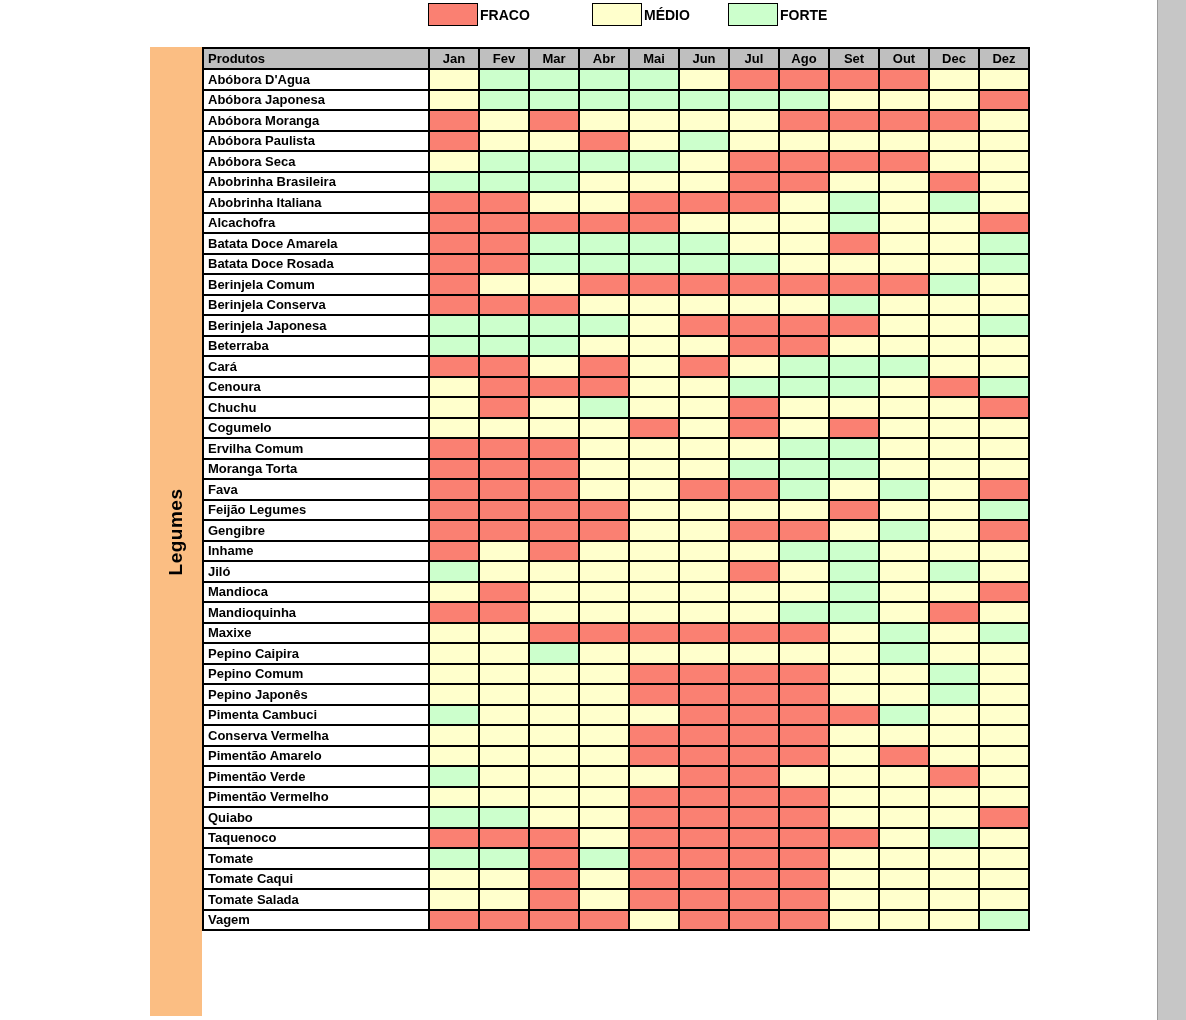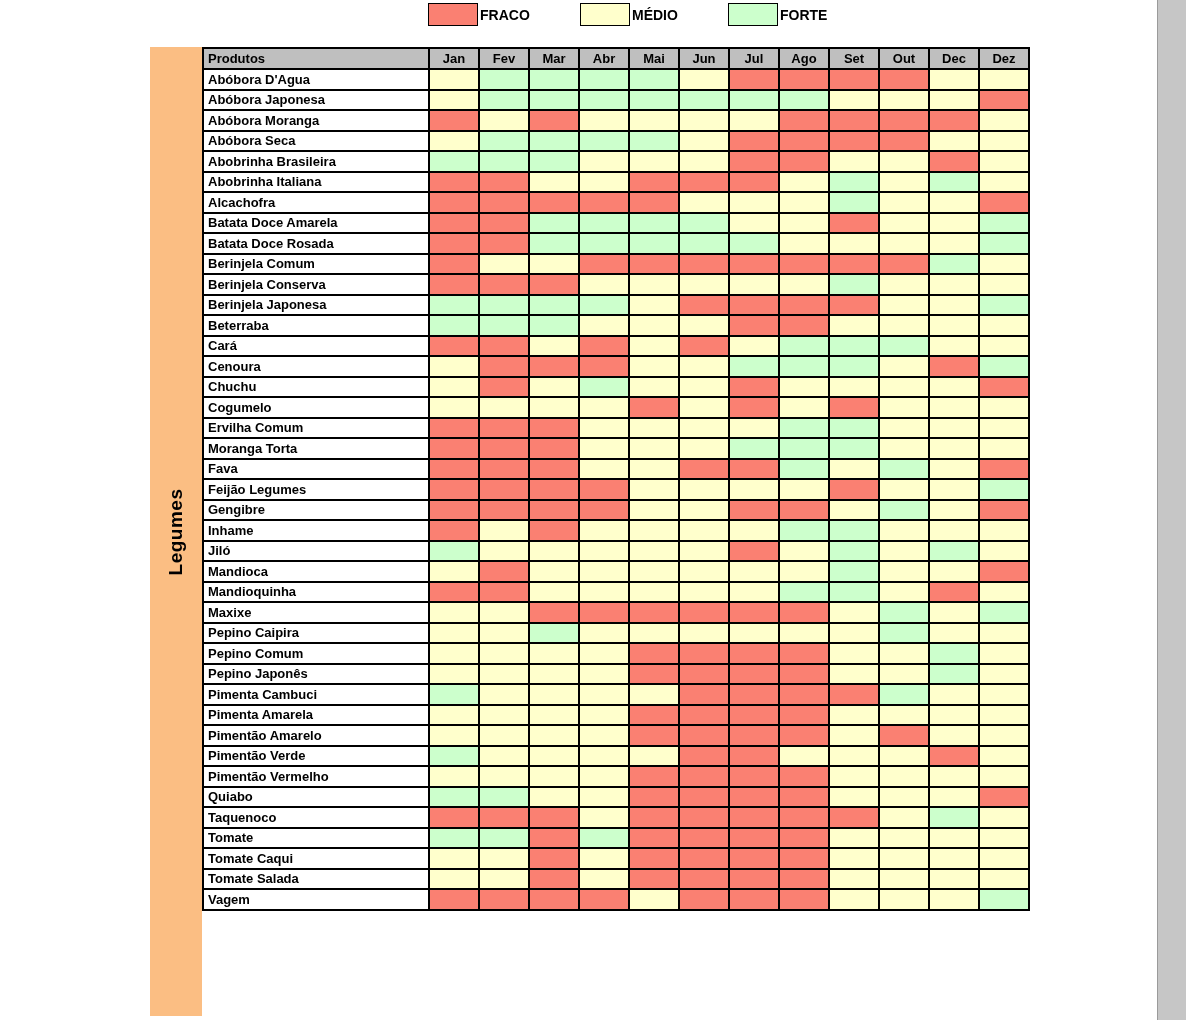--- a/index.html
+++ b/index.html
@@ -9,21 +9,21 @@
   }
   
   .page-edge{
     position:absolute;top:0;right:0;width:28px;height:1020px;
     background:#c6c6c6;border-left:1px solid #9a9a9a;
   }
   
   .legend{position:absolute;top:3px;left:428px;height:24px;}
   .legend-group{position:absolute;top:0;display:flex;align-items:center;}
   .lg-1{left:0;}
-  .lg-2{left:152px;}
+  .lg-2{left:164px;}
   .lg-3{left:300px;align-items:center;}
   .swatch{width:48px;height:21px;border:1px solid #000;display:inline-block;}
   .legend-label{font-weight:bold;font-size:14px;color:#000;margin-left:2px;}
   
   .band{
     position:absolute;left:150px;top:47px;width:52px;height:969px;
     background:#fbbe83;display:flex;align-items:center;justify-content:center;
   }
   .band span{
     transform:rotate(-90deg);font-weight:bold;font-size:19px;color:#000;
@@ -144,20 +144,35 @@
           <td class="cell" title="Abóbora Moranga - Mai: MÉDIO" style="background: rgb(255, 255, 204);"></td>
           <td class="cell" title="Abóbora Moranga - Jun: MÉDIO" style="background: rgb(255, 255, 204);"></td>
           <td class="cell" title="Abóbora Moranga - Jul: MÉDIO" style="background: rgb(255, 255, 204);"></td>
           <td class="cell" title="Abóbora Moranga - Ago: FRACO" style="background: rgb(250, 128, 114);"></td>
           <td class="cell" title="Abóbora Moranga - Set: FRACO" style="background: rgb(250, 128, 114);"></td>
           <td class="cell" title="Abóbora Moranga - Out: FRACO" style="background: rgb(250, 128, 114);"></td>
           <td class="cell" title="Abóbora Moranga - Nov: FRACO" style="background: rgb(250, 128, 114);"></td>
           <td class="cell" title="Abóbora Moranga - Dez: MÉDIO" style="background: rgb(255, 255, 204);"></td>
         </tr>
         <tr>
+          <td class="prod">Abóbora Paulista</td>
+          <td class="cell" title="Abóbora Paulista - Jan: FRACO" style="background: rgb(250, 128, 114);"></td>
+          <td class="cell" title="Abóbora Paulista - Fev: MÉDIO" style="background: rgb(255, 255, 204);"></td>
+          <td class="cell" title="Abóbora Paulista - Mar: MÉDIO" style="background: rgb(255, 255, 204);"></td>
+          <td class="cell" title="Abóbora Paulista - Abr: FRACO" style="background: rgb(250, 128, 114);"></td>
+          <td class="cell" title="Abóbora Paulista - Mai: MÉDIO" style="background: rgb(255, 255, 204);"></td>
+          <td class="cell" title="Abóbora Paulista - Jun: FORTE" style="background: rgb(204, 255, 204);"></td>
+          <td class="cell" title="Abóbora Paulista - Jul: MÉDIO" style="background: rgb(255, 255, 204);"></td>
+          <td class="cell" title="Abóbora Paulista - Ago: MÉDIO" style="background: rgb(255, 255, 204);"></td>
+          <td class="cell" title="Abóbora Paulista - Set: MÉDIO" style="background: rgb(255, 255, 204);"></td>
+          <td class="cell" title="Abóbora Paulista - Out: MÉDIO" style="background: rgb(255, 255, 204);"></td>
+          <td class="cell" title="Abóbora Paulista - Nov: MÉDIO" style="background: rgb(255, 255, 204);"></td>
+          <td class="cell" title="Abóbora Paulista - Dez: MÉDIO" style="background: rgb(255, 255, 204);"></td>
+        </tr>
+        <tr>
           <td class="prod">Abóbora Seca</td>
           <td class="cell" title="Abóbora Seca - Jan: MÉDIO" style="background: rgb(255, 255, 204);"></td>
           <td class="cell" title="Abóbora Seca - Fev: FORTE" style="background: rgb(204, 255, 204);"></td>
           <td class="cell" title="Abóbora Seca - Mar: FORTE" style="background: rgb(204, 255, 204);"></td>
           <td class="cell" title="Abóbora Seca - Abr: FORTE" style="background: rgb(204, 255, 204);"></td>
           <td class="cell" title="Abóbora Seca - Mai: FORTE" style="background: rgb(204, 255, 204);"></td>
           <td class="cell" title="Abóbora Seca - Jun: MÉDIO" style="background: rgb(255, 255, 204);"></td>
           <td class="cell" title="Abóbora Seca - Jul: FRACO" style="background: rgb(250, 128, 114);"></td>
           <td class="cell" title="Abóbora Seca - Ago: FRACO" style="background: rgb(250, 128, 114);"></td>
           <td class="cell" title="Abóbora Seca - Set: FRACO" style="background: rgb(250, 128, 114);"></td>
@@ -564,21 +579,21 @@
           <td class="cell" title="Pimenta Cambuci - Mai: MÉDIO" style="background: rgb(255, 255, 204);"></td>
           <td class="cell" title="Pimenta Cambuci - Jun: FRACO" style="background: rgb(250, 128, 114);"></td>
           <td class="cell" title="Pimenta Cambuci - Jul: FRACO" style="background: rgb(250, 128, 114);"></td>
           <td class="cell" title="Pimenta Cambuci - Ago: FRACO" style="background: rgb(250, 128, 114);"></td>
           <td class="cell" title="Pimenta Cambuci - Set: FRACO" style="background: rgb(250, 128, 114);"></td>
           <td class="cell" title="Pimenta Cambuci - Out: FORTE" style="background: rgb(204, 255, 204);"></td>
           <td class="cell" title="Pimenta Cambuci - Nov: MÉDIO" style="background: rgb(255, 255, 204);"></td>
           <td class="cell" title="Pimenta Cambuci - Dez: MÉDIO" style="background: rgb(255, 255, 204);"></td>
         </tr>
         <tr>
-          <td class="prod">Pimenta Amarela</td>
+          <td class="prod">Conserva Vermelha</td>
           <td class="cell" title="Pimenta Vermelha - Jan: MÉDIO" style="background: rgb(255, 255, 204);"></td>
           <td class="cell" title="Pimenta Vermelha - Fev: MÉDIO" style="background: rgb(255, 255, 204);"></td>
           <td class="cell" title="Pimenta Vermelha - Mar: MÉDIO" style="background: rgb(255, 255, 204);"></td>
           <td class="cell" title="Pimenta Vermelha - Abr: MÉDIO" style="background: rgb(255, 255, 204);"></td>
           <td class="cell" title="Pimenta Vermelha - Mai: FRACO" style="background: rgb(250, 128, 114);"></td>
           <td class="cell" title="Pimenta Vermelha - Jun: FRACO" style="background: rgb(250, 128, 114);"></td>
           <td class="cell" title="Pimenta Vermelha - Jul: FRACO" style="background: rgb(250, 128, 114);"></td>
           <td class="cell" title="Pimenta Vermelha - Ago: FRACO" style="background: rgb(250, 128, 114);"></td>
           <td class="cell" title="Pimenta Vermelha - Set: MÉDIO" style="background: rgb(255, 255, 204);"></td>
           <td class="cell" title="Pimenta Vermelha - Out: MÉDIO" style="background: rgb(255, 255, 204);"></td>

